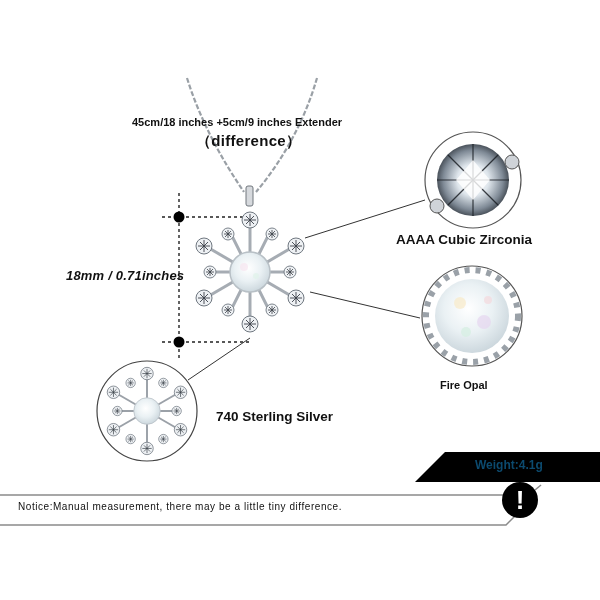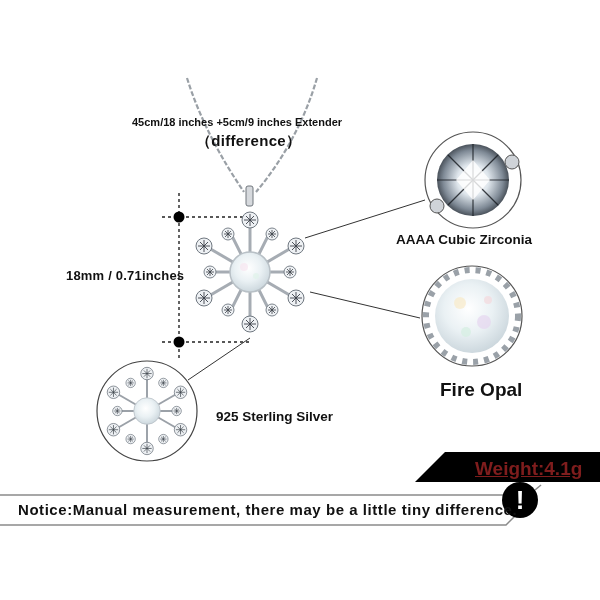--- a/index.html
+++ b/index.html
@@ -2,26 +2,26 @@
 <html><head>
 <meta charset="utf-8">
 <style>
   html, body { margin:0; padding:0; background:#ffffff; }
   body { width:600px; height:600px; position:relative; overflow:hidden;
          font-family:"Liberation Sans", "DejaVu Sans", sans-serif; color:#111; }
   svg.canvas { position:absolute; left:0; top:0; width:600px; height:600px; }
   .txt { position:absolute; font-weight:bold; white-space:nowrap; color:#111; }
   .length-label { left:132px; top:116px; font-size:11px; }
   .adjustable { left:196px; top:132px; font-size:15px; letter-spacing:0.3px; }
-  .size-label { left:66px; top:268px; font-size:13px; letter-spacing:0.2px; }
+  .size-label { left:66px; top:268px; font-size:13px; letter-spacing:0.2px;font-style:italic; }
   .cz-label { left:396px; top:232px; font-size:13.5px; }
-  .opal-label { left:440px; top:379px; font-size:19px; }
+  .opal-label { left:440px; top:379px; font-size:11px; }
   .silver-label { left:216px; top:409px; font-size:13.5px; }
-  .weight-text { position:absolute; left:475px; top:458px; font-size:19px; color:#7f1d1d; font-weight:bold;text-decoration:underline; }
-  .notice-text { position:absolute; left:18px; top:501px; font-size:15px; letter-spacing:0.55px; font-weight:bold; color:#111; white-space:nowrap; }
+  .weight-text { position:absolute; left:475px; top:458px; font-size:12px; color:#0c4a6e; font-weight:bold; }
+  .notice-text { position:absolute; left:18px; top:501px; font-size:10px; letter-spacing:0.55px; font-weight:normal; color:#111; white-space:nowrap; }
   .alert-glyph { position:absolute; left:509px; top:483px; width:22px; text-align:center; font-size:26px; font-weight:bold; color:#fff; line-height:34px; }
 </style>
 </head>
 <body>
 
 <svg class="canvas" viewBox="0 0 600 600" xmlns="http://www.w3.org/2000/svg">
   <defs>
     <radialGradient id="opalGrad" cx="45%" cy="40%" r="60%">
       <stop offset="0%" stop-color="#ffffff"></stop>
       <stop offset="55%" stop-color="#eaf1f4"></stop>
@@ -146,16 +146,16 @@
   </g>
   <circle cx="520" cy="500" r="18" fill="#000"></circle>
   <line x1="535" y1="490" x2="541" y2="485" stroke="#8a8a8a" stroke-width="1.5"></line>
 </svg>
 
 <div class="txt length-label">45cm/18 inches +5cm/9 inches Extender</div>
 <div class="txt adjustable">（difference）</div>
 <div class="txt size-label">18mm / 0.71inches</div>
 <div class="txt cz-label">AAAA Cubic Zirconia</div>
 <div class="txt opal-label">Fire Opal</div>
-<div class="txt silver-label">925 Sterling Silver</div>
+<div class="txt silver-label">740 Sterling Silver</div>
 <div class="weight-text">Weight:4.1g</div>
 <div class="notice-text">Notice:Manual measurement, there may be a little tiny difference.</div>
 <div class="alert-glyph">!</div>
 
 </body></html>

